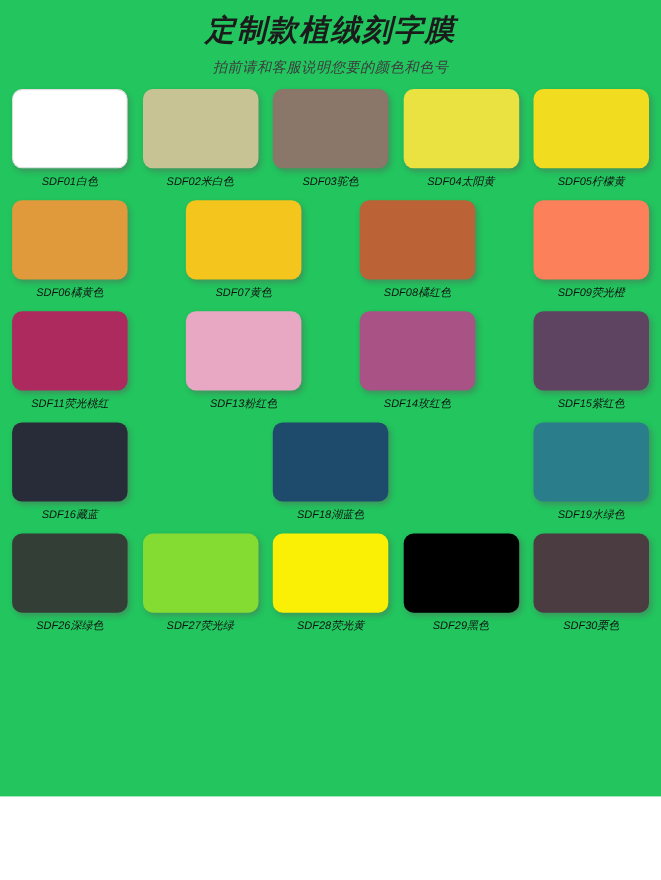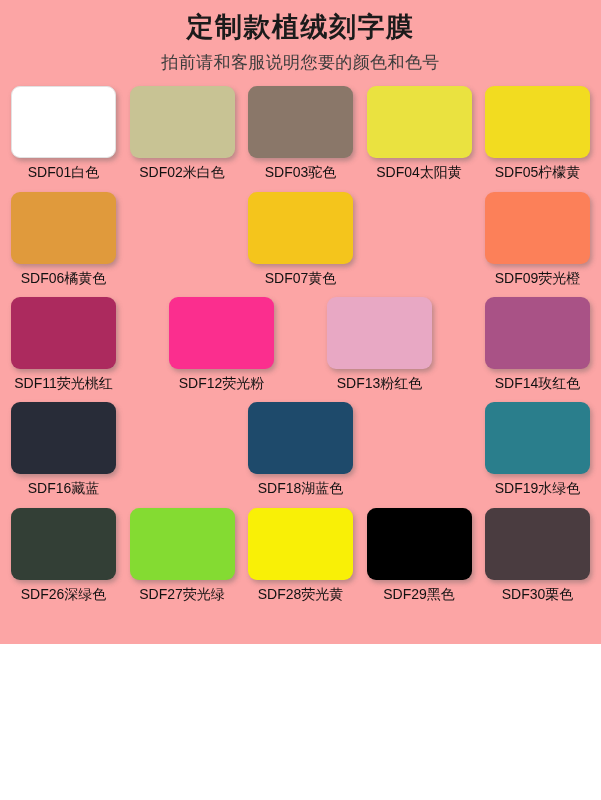--- a/index.html
+++ b/index.html
@@ -9,38 +9,39 @@
   body {
     width: 601px;
     height: 800px;
     background: #ffffff;
     font-family: "Liberation Sans", "DejaVu Sans", sans-serif;
     overflow: hidden;
   }
   .page {
     position: relative;
     width: 601px;
-    height: 644px;
-    background: #fca5a5;
+    height: 724px;
+    background: #22c55e;
     box-sizing: border-box;
+    font-style: italic;
   }
   .header {
     text-align: center;
     padding-top: 11px;
   }
   .title {
     font-size: 27px;
     font-weight: bold;
     color: #1b1b1b;
     letter-spacing: 1.5px;
     line-height: 1.25;
     margin: 0;
   }
   .subtitle {
-    font-size: 17px;
+    font-size: 13px;
     color: #3c3c3c;
     letter-spacing: 0.4px;
     margin: 8px 0 0 0;
     line-height: 1.2;
   }
   .grid {
     margin-top: 13px;
     padding: 0 11px;
     box-sizing: border-box;
   }
@@ -60,21 +61,21 @@
     height: 72px;
     border-radius: 9px;
     box-shadow: 2px 3px 5px rgba(90, 90, 90, 0.40);
     box-sizing: border-box;
   }
   .swatch.bordered {
     border: 1px solid #e2e2e2;
   }
   .label {
     margin-top: 7px;
-    font-size: 14px;
+    font-size: 10px;
     color: #111111;
     white-space: nowrap;
     text-align: center;
     line-height: 1.1;
     letter-spacing: 0px;
   }
 </style>
 </head>
 <body>
 
@@ -111,40 +112,44 @@
       <div class="row">
         <div class="cell">
           <div class="swatch" style="background: rgb(224, 154, 60);"></div>
           <div class="label">SDF06橘黄色</div>
         </div>
         <div class="cell">
           <div class="swatch" style="background: rgb(244, 197, 28);"></div>
           <div class="label">SDF07黄色</div>
         </div>
         <div class="cell">
+          <div class="swatch" style="background: rgb(187, 99, 54);"></div>
+          <div class="label">SDF08橘红色</div>
+        </div>
+        <div class="cell">
           <div class="swatch" style="background: rgb(252, 128, 89);"></div>
           <div class="label">SDF09荧光橙</div>
         </div>
       </div>
       <div class="row">
         <div class="cell">
           <div class="swatch" style="background: rgb(172, 42, 94);"></div>
           <div class="label">SDF11荧光桃红</div>
         </div>
         <div class="cell">
-          <div class="swatch" style="background: rgb(251, 46, 142);"></div>
-          <div class="label">SDF12荧光粉</div>
-        </div>
-        <div class="cell">
           <div class="swatch" style="background: rgb(232, 168, 196);"></div>
           <div class="label">SDF13粉红色</div>
         </div>
         <div class="cell">
           <div class="swatch" style="background: rgb(169, 82, 134);"></div>
           <div class="label">SDF14玫红色</div>
+        </div>
+        <div class="cell">
+          <div class="swatch" style="background: rgb(94, 68, 97);"></div>
+          <div class="label">SDF15紫红色</div>
         </div>
       </div>
       <div class="row">
         <div class="cell">
           <div class="swatch" style="background: rgb(40, 44, 56);"></div>
           <div class="label">SDF16藏蓝</div>
         </div>
         <div class="cell">
           <div class="swatch" style="background: rgb(30, 74, 107);"></div>
           <div class="label">SDF18湖蓝色</div>

